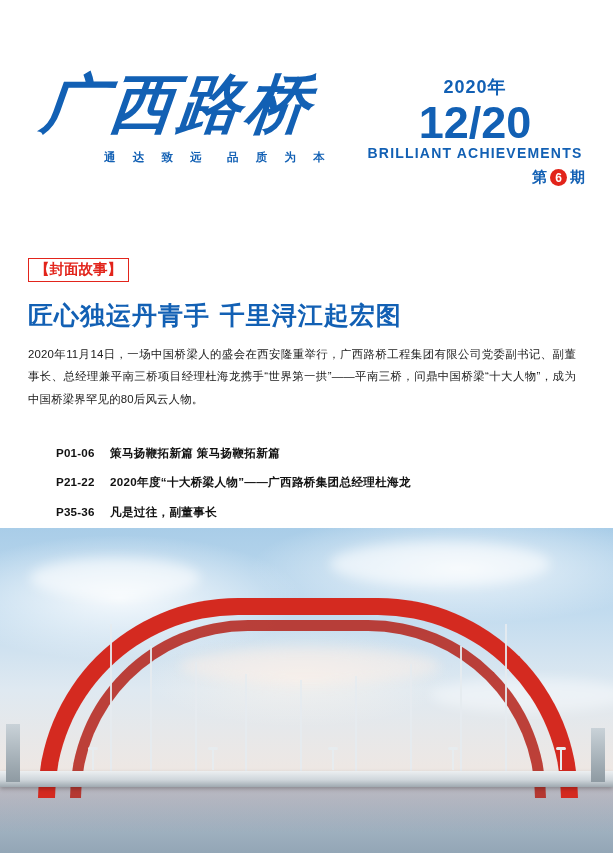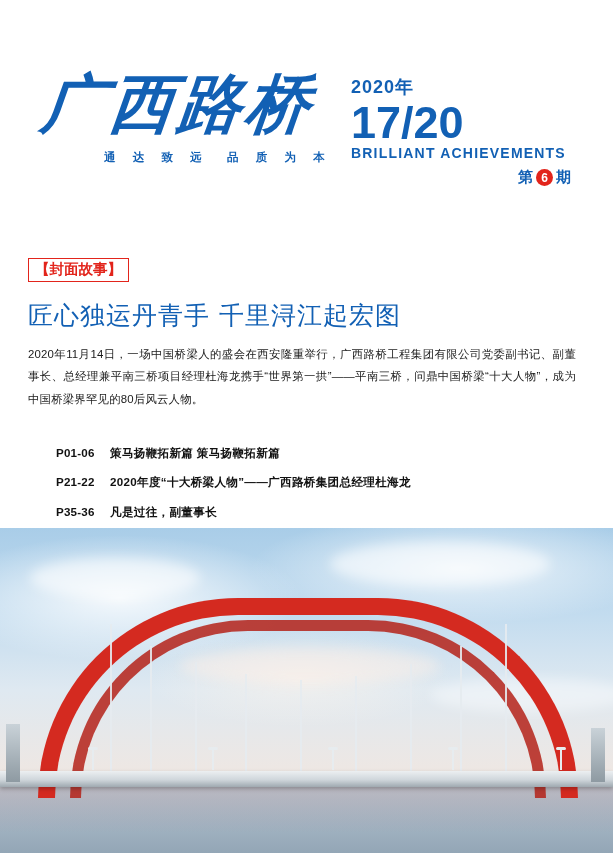--- a/index.html
+++ b/index.html
@@ -56,24 +56,24 @@
     margin-left: 62px;
     font-size: 11.5px;
     color: #1260b4;
     letter-spacing: 7px;
     white-space: nowrap;
     font-weight: bold;
   }
 
   .issue-block {
     position: absolute;
-    right: 42px;
+    right: 28px;
     top: 78px;
     width: 220px;
-    text-align: left;
+    text-align: center;
     color: #1260b4;
   }
   .issue-year {
     font-size: 18px;
     font-weight: bold;
     letter-spacing: 1px;
     line-height: 1;
     margin-bottom: 4px;
   }
   .issue-date {
@@ -126,21 +126,21 @@
     font-weight: bold;
     padding: 3px 6px 4px 6px;
     letter-spacing: 0px;
     line-height: 1;
     text-align: right;
   }
 
   .cs-headline {
     margin-top: 19px;
     font-size: 25px;
-    font-weight: normal;
+    font-weight: bold;
     color: #1260b4;
     letter-spacing: 1px;
     line-height: 1.2;
     font-family: "DejaVu Sans", sans-serif;
   }
 
   .cs-body {
     margin-top: 12px;
     font-size: 11.4px;
     color: #1a1a1a;
@@ -290,21 +290,21 @@
 
   <div class="masthead">
 
     <div class="logo-block">
       <div class="logo-title">广西路桥</div>
       <div class="logo-sub">通 达 致 远　品 质 为 本</div>
     </div>
 
     <div class="issue-block">
       <div class="issue-year">2020年</div>
-      <div class="issue-date">17/20</div>
+      <div class="issue-date">12/20</div>
       <div class="issue-tag">BRILLIANT ACHIEVEMENTS</div>
       <div class="issue-no">
         <span>第</span>
         <span class="num-circle">6</span>
         <span>期</span>
       </div>
     </div>
   </div>
 
   <div class="cover-story">

